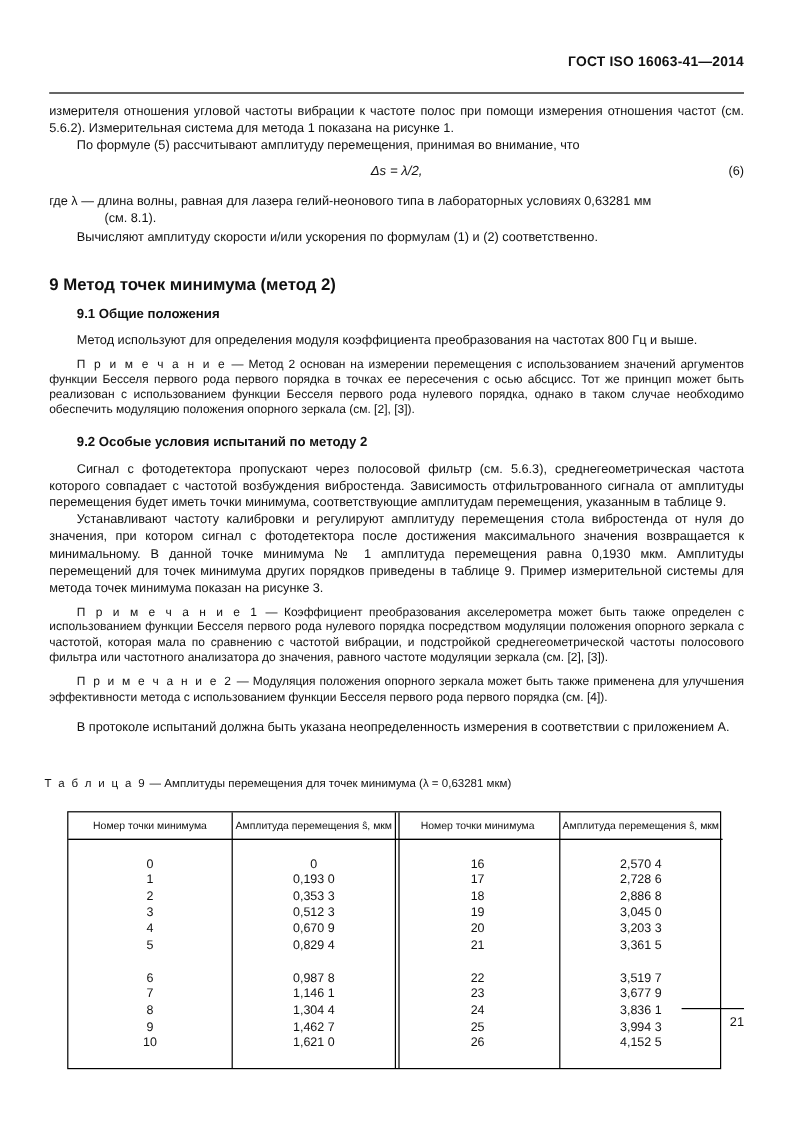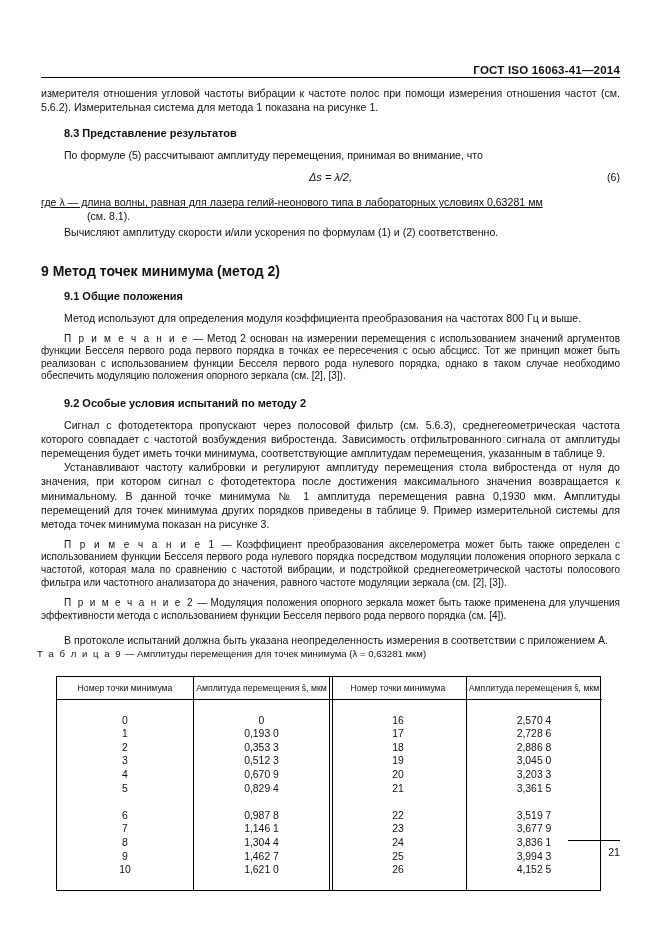--- a/index.html
+++ b/index.html
@@ -20,21 +20,21 @@
     left: 0; top: 0;
     width: 661px;
     height: 935px;
     box-sizing: border-box;
     padding: 0;
   }
 
   
   .doc-header {
     position: absolute;
-    top: 64px;
+    top: 46px;
     right: 41px;
     font-size: 11.5px;
     font-weight: bold;
     letter-spacing: 0.2px;
     white-space: nowrap;
   }
   .header-rule {
     position: absolute;
     top: 77px;
     left: 41px;
@@ -90,21 +90,20 @@
     top: 0;
     font-size: 10.6px;
     font-style: normal;
   }
 
   
   .where {
     font-size: 10.6px;
     line-height: 14.1px;
     text-align: justify;
-    text-decoration: underline;
   }
   .where-cont {
     margin-left: 46px;
     font-size: 10.6px;
     line-height: 14.1px;
   }
 
   
   .note {
     font-size: 10px;
@@ -203,21 +202,20 @@
 
 <div class="page">
 
   <div class="doc-header">ГОСТ ISO 16063-41—2014</div>
   <div class="header-rule"></div>
 
   <div class="content">
 
     <p>измерителя отношения угловой частоты вибрации к частоте полос при помощи измерения отношения частот (см. 5.6.2). Измерительная система для метода 1 показана на рисунке 1.</p>
 
-    <div class="h2">8.3 Представление результатов</div>
 
     <p class="indent">По формуле (5) рассчитывают амплитуду перемещения, принимая во внимание, что</p>
 
     <div class="formula-row">
       <div class="formula">Δs = λ/2,</div>
       <div class="eqno">(6)</div>
     </div>
 
     <div class="where">где λ — длина волны, равная для лазера гелий-неонового типа в лабораторных условиях 0,63281 мм</div>
     <div class="where-cont">(см. 8.1).</div>

